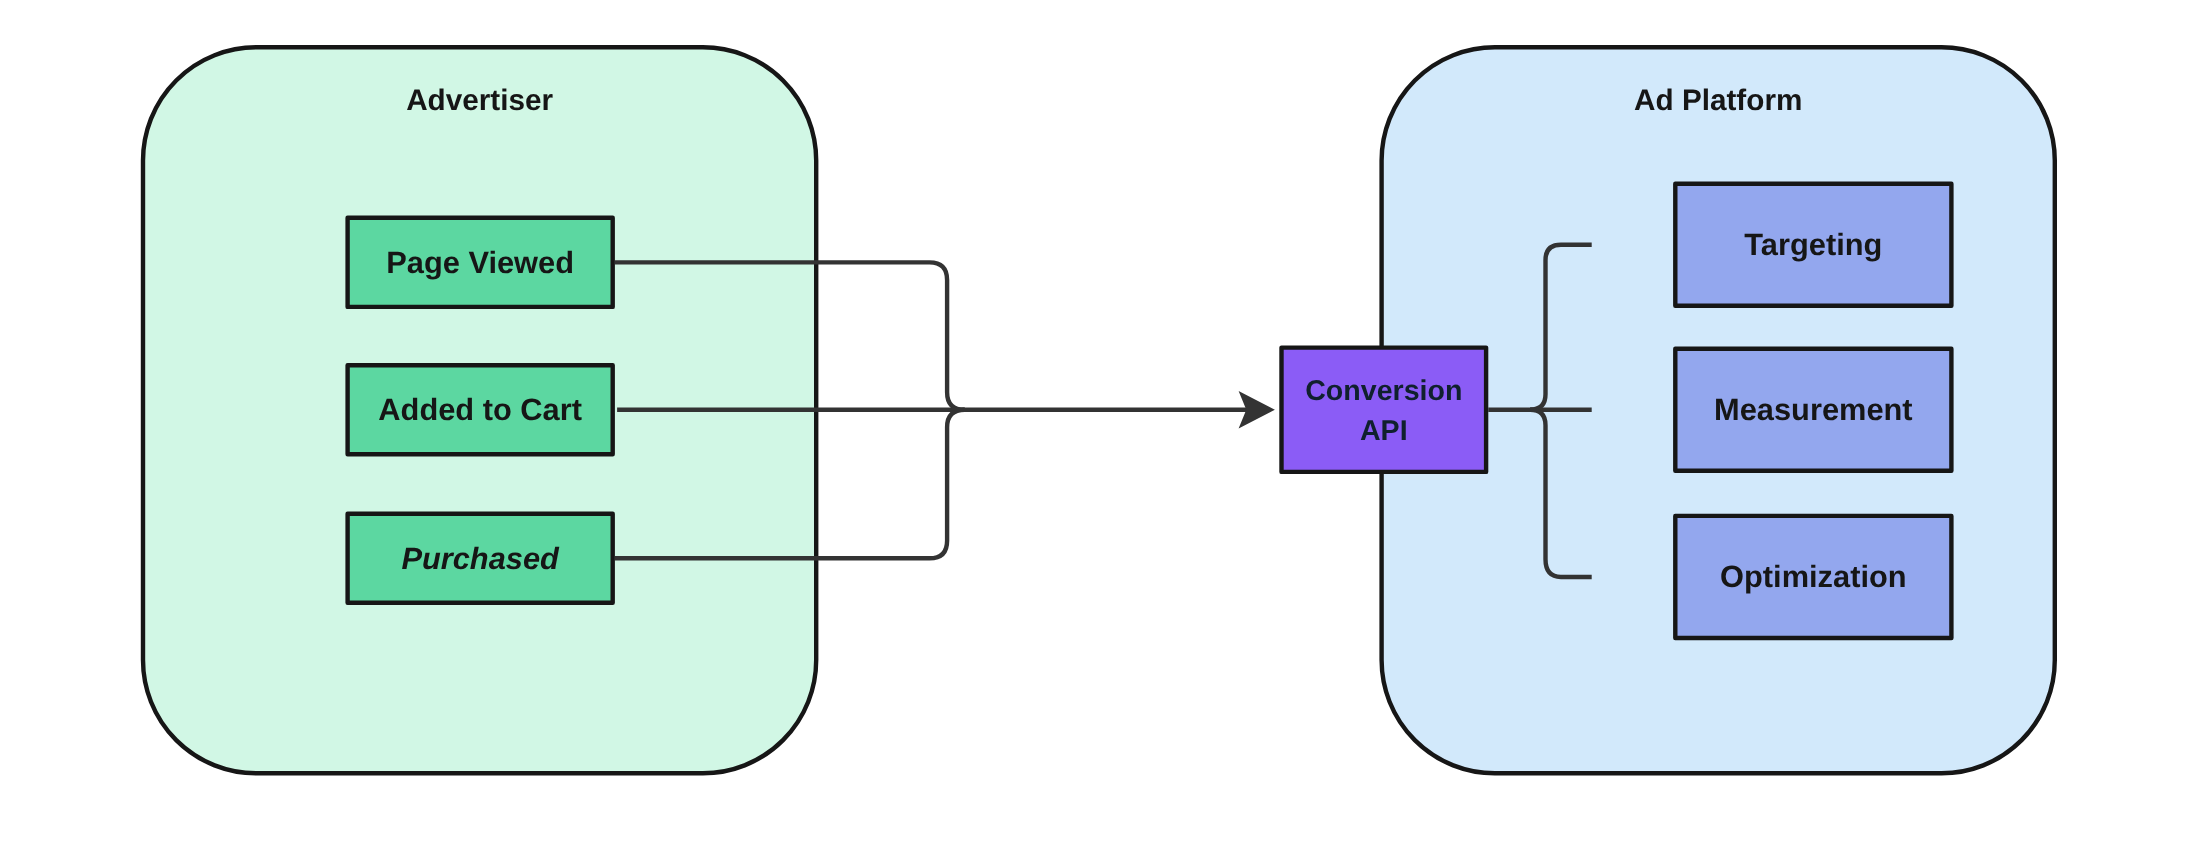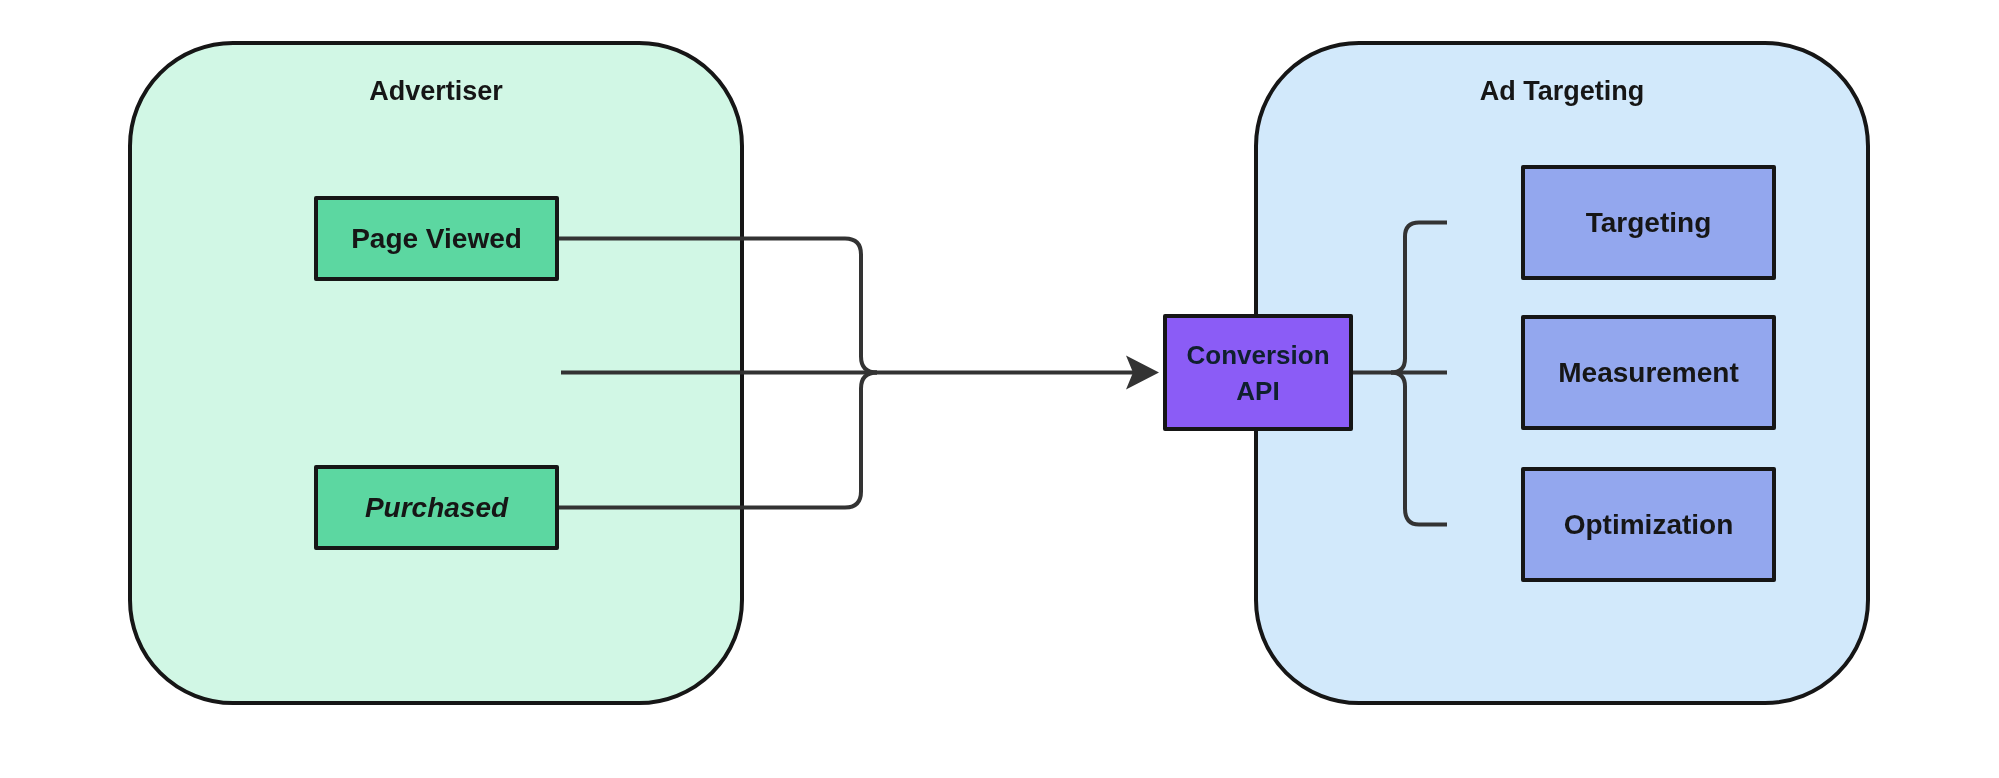--- a/index.html
+++ b/index.html
@@ -103,33 +103,34 @@
 </style>
 </head>
 <body>
 
 <div class="canvas">
 
   <div class="container-box container-advertiser"></div>
   <div class="container-box container-adplatform"></div>
 
   <div class="container-title title-advertiser">Advertiser</div>
-  <div class="container-title title-adplatform">Ad Targeting</div>
+  <div class="container-title title-adplatform">Ad Platform</div>
 
   <svg class="edges" width="1999" height="778" viewBox="0 0 1999 778">
     <path class="edge" d="M 559 238.5 H 845 Q 861 238.5 861 254.5 V 356.5 Q 861 372.5 877 372.5"></path>
     <path class="edge" d="M 559 507.5 H 845 Q 861 507.5 861 491.5 V 388.5 Q 861 372.5 877 372.5"></path>
     <path class="edge" d="M 561 372.5 H 1146"></path>
     <polygon class="arrowhead" points="1159,372.5 1126,355.5 1133,372.5 1126,389.5"></polygon>
     <path class="edge" d="M 1353 372.5 H 1447"></path>
     <path class="edge" d="M 1391 372.5 Q 1405 372.5 1405 358.5 V 236.5 Q 1405 222.5 1419 222.5 H 1447"></path>
     <path class="edge" d="M 1391 372.5 Q 1405 372.5 1405 386.5 V 508.5 Q 1405 524.5 1419 524.5 H 1447"></path>
   </svg>
 
   <div class="node node-event node-page-viewed">Page Viewed</div>
+  <div class="node node-event node-added-cart">Added to Cart</div>
   <div class="node node-event node-purchased">Purchased</div>
 
   <div class="node node-capi">
     <span>Conversion</span>
     <span>API</span>
   </div>
 
   <div class="node node-capability node-targeting">Targeting</div>
   <div class="node node-capability node-measurement">Measurement</div>
   <div class="node node-capability node-optimization">Optimization</div>

